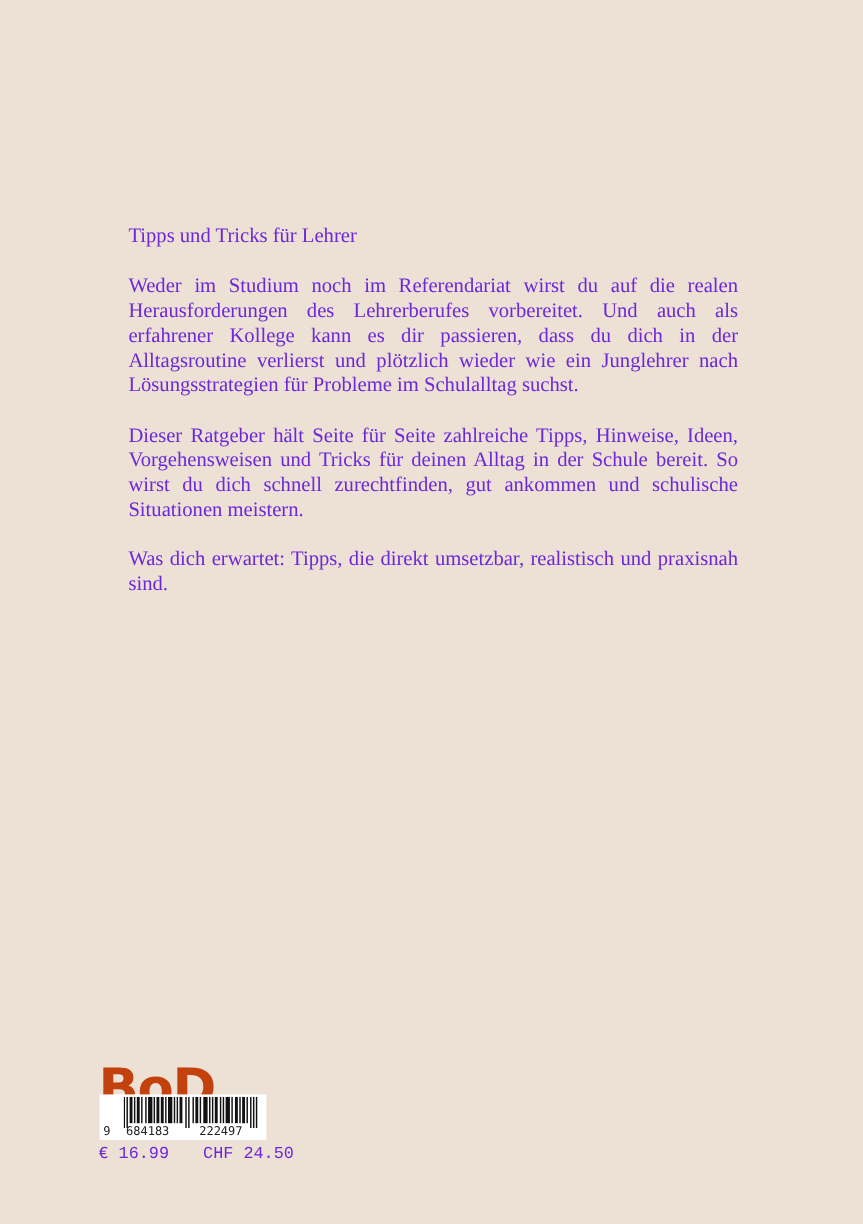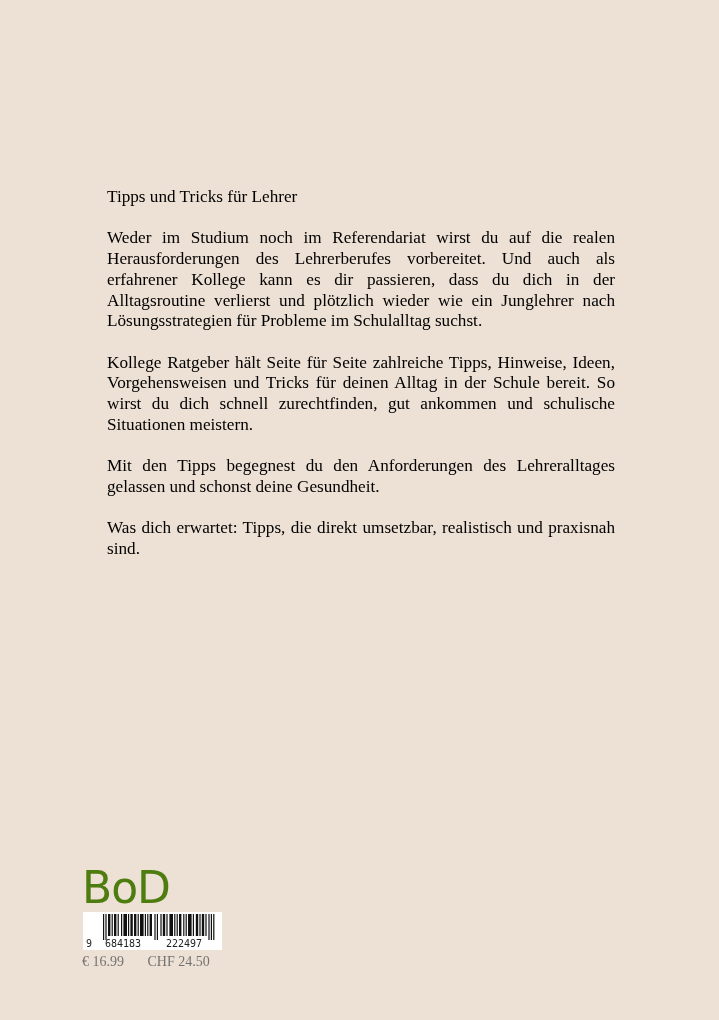--- a/index.html
+++ b/index.html
@@ -16,45 +16,46 @@
       color: #2a2420;
     }
     .blurb {
       position: absolute;
       left: 107px;
       top: 187px;
       width: 508px;
       font-family: "Liberation Serif", "DejaVu Serif", serif;
       font-size: 17.2px;
       line-height: 20.7px;
-      color: #000000;
+      color: #6d28d9;
     }
     .blurb .title {
       margin: 0 0 20.7px 0;
       text-align: left;
     }
     .blurb p {
       margin: 0 0 20.7px 0;
       text-align: justify;
       text-align-last: left;
     }
     .publisher {
       position: absolute;
       left: 82px;
       top: 866px;
       width: 150px;
     }
     .bod-logo {
       font-family: "DejaVu Sans", "Liberation Sans", sans-serif;
-      font-weight: normal;
+      font-weight: bold;
       font-size: 44px;
       line-height: 44px;
       letter-spacing: -1px;
-      color: #4d7c0f;
+      color: #c2410c;
       height: 46px;
+      margin-top: 20px;
     }
     .barcode-box {
       position: absolute;
       left: 1px;
       top: 46px;
       width: 139px;
       height: 38px;
       background: #ffffff;
     }
     .barcode-bars {
@@ -75,35 +76,34 @@
       color: #222;
       display: flex;
     }
     .barcode-digits .d0 { width: 17px; }
     .barcode-digits .d1 { width: 55px; padding-left: 2px; }
     .barcode-digits .d2 { padding-left: 6px; }
     .prices {
       position: absolute;
       left: 0px;
       top: 88px;
-      font-family: Liberation Serif, serif;
+      font-family: Liberation Mono, monospace;
       font-size: 14px;
-      color: #737373;
+      color: #6d28d9;
       white-space: nowrap;
     }
     .prices .eur { margin-right: 20px; }
   </style>
 </head>
 <body>
 
 <div class="blurb">
   <div class="title">Tipps und Tricks für Lehrer</div>
   <p>Weder im Studium noch im Referendariat wirst du auf die realen Herausforderungen des Lehrerberufes vorbereitet. Und auch als erfahrener Kollege kann es dir passieren, dass du dich in der Alltagsroutine verlierst und plötzlich wieder wie ein Junglehrer nach Lösungsstrategien für Probleme im Schulalltag suchst.</p>
-  <p>Kollege Ratgeber hält Seite für Seite zahlreiche Tipps, Hinweise, Ideen, Vorgehensweisen und Tricks für deinen Alltag in der Schule bereit. So wirst du dich schnell zurechtfinden, gut ankommen und  schulische Situationen meistern.</p>
-  <p>Mit den Tipps begegnest du den Anforderungen des Lehreralltages gelassen und schonst deine Gesundheit.</p>
+  <p>Dieser Ratgeber hält Seite für Seite zahlreiche Tipps, Hinweise, Ideen, Vorgehensweisen und Tricks für deinen Alltag in der Schule bereit. So wirst du dich schnell zurechtfinden, gut ankommen und  schulische Situationen meistern.</p>
   <p>Was dich erwartet: Tipps, die direkt umsetzbar, realistisch und praxisnah sind.</p>
 </div>
 
 <div class="publisher">
   <div class="bod-logo">BoD</div>
 
   <div class="barcode-box">
     <svg class="barcode-bars" viewBox="0 0 112 26" preserveAspectRatio="none">
       <g fill="#111">
         <rect x="0" y="0" width="1.2" height="26"></rect>

